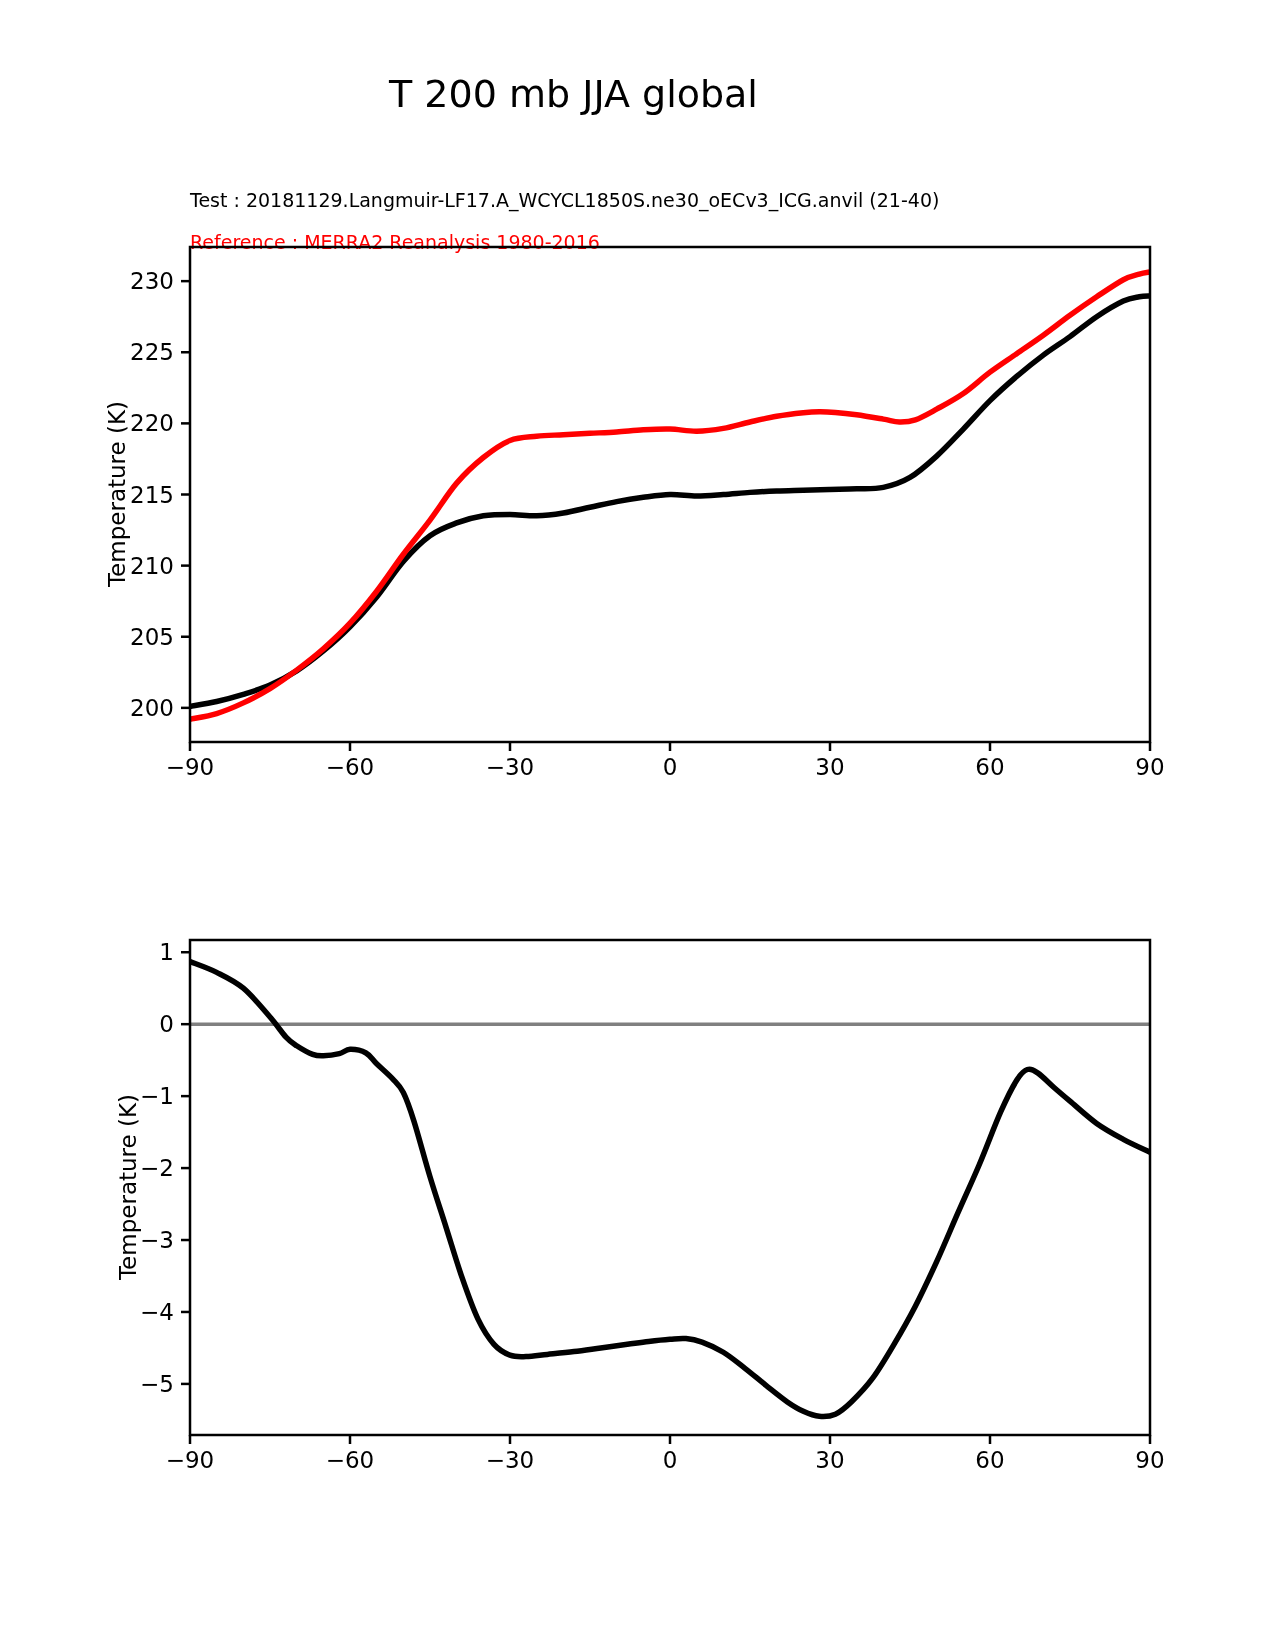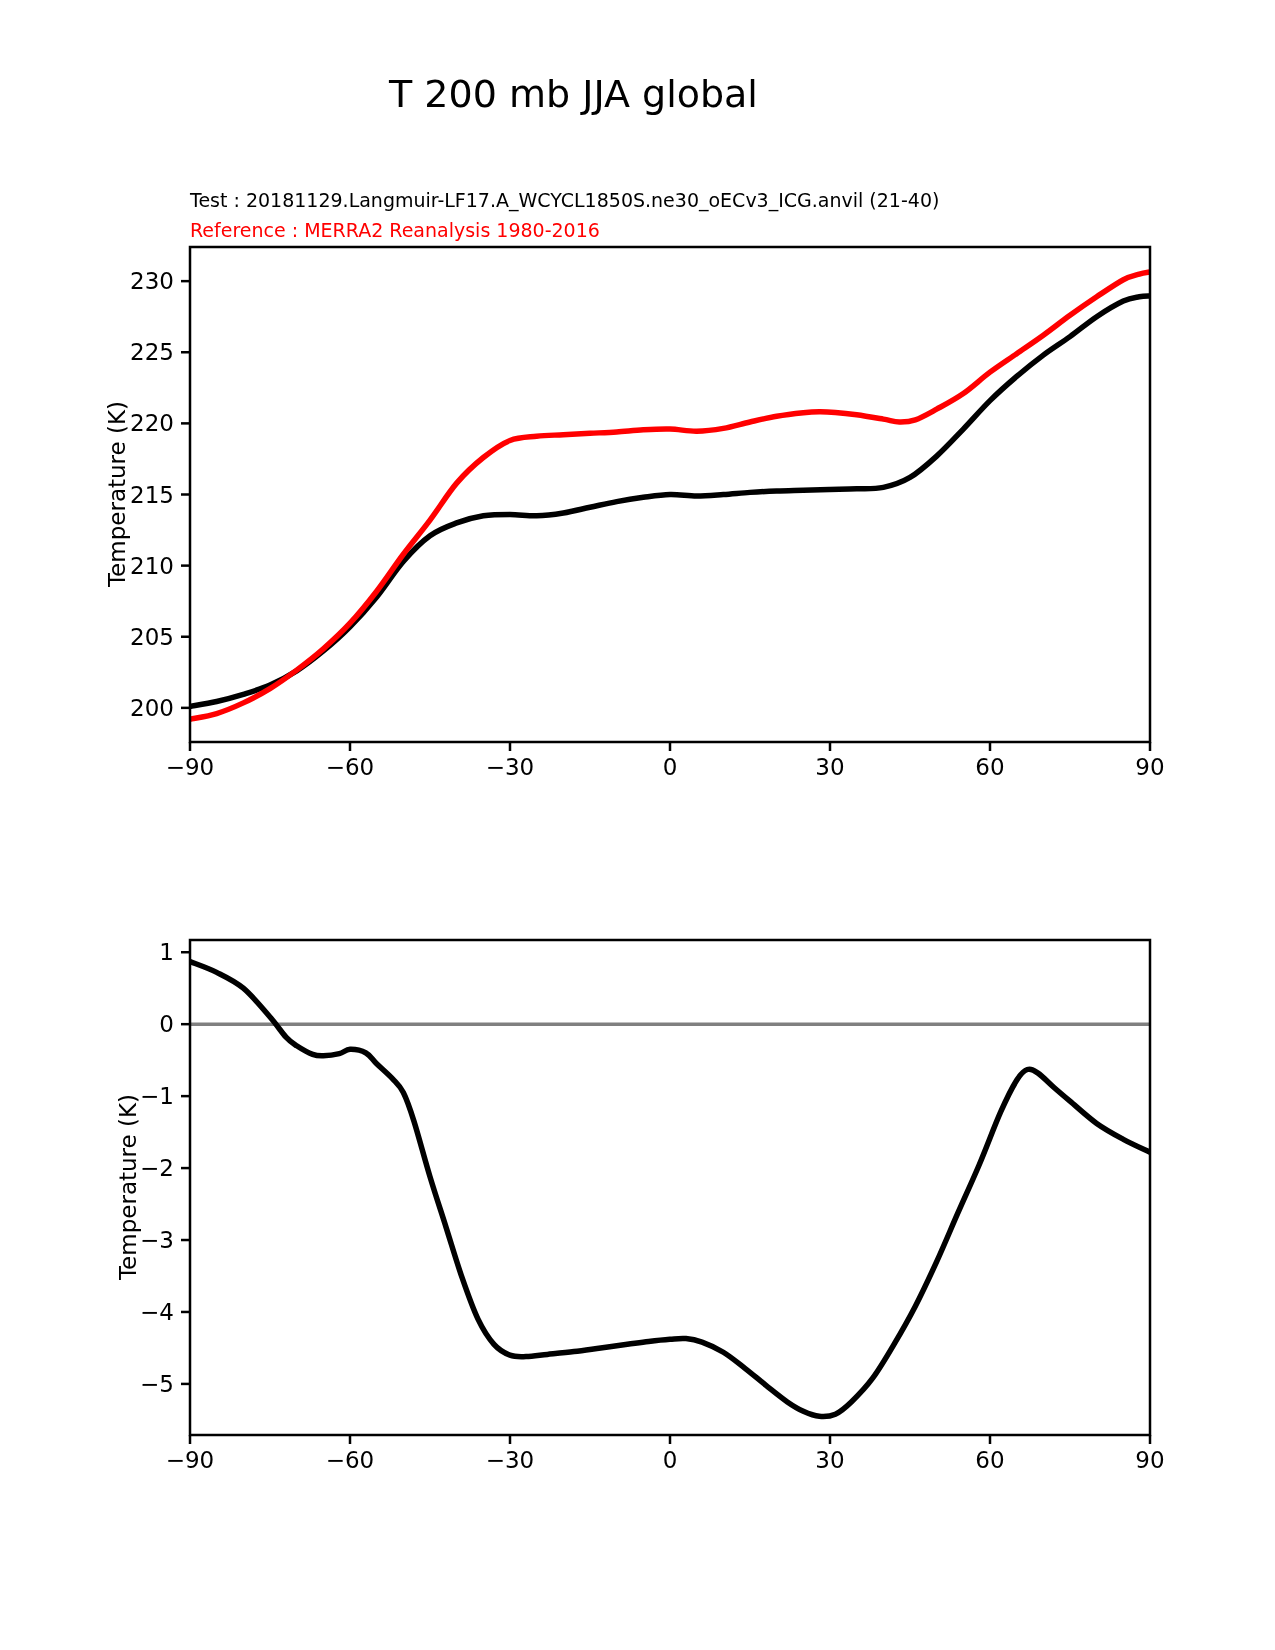--- a/index.html
+++ b/index.html
@@ -22,21 +22,21 @@
     white-space: nowrap;
   }
   .sub-line {
     position: absolute;
     left: 190px;
     font-size: 19px;
     line-height: 1.2;
     white-space: nowrap;
   }
   .sub-test { top: 189px; color: #000000; }
-  .sub-ref  { top: 219px; }
+  .sub-ref  { top: 231px; }
   .ax-title-bottom {
     position: absolute;
     left: 190px; top: 905px; width: 960px;
     text-align: center;
     font-size: 24px;
     line-height: 1.15;
     color: #000000;
     white-space: nowrap;
   }
   .ylab {

